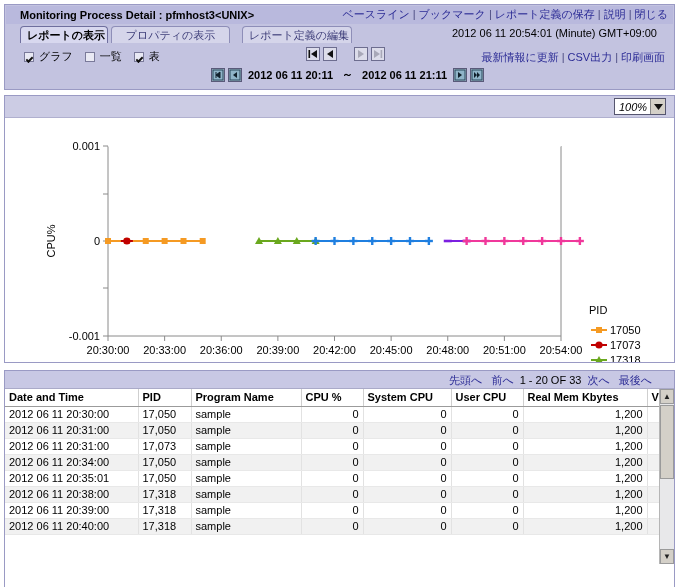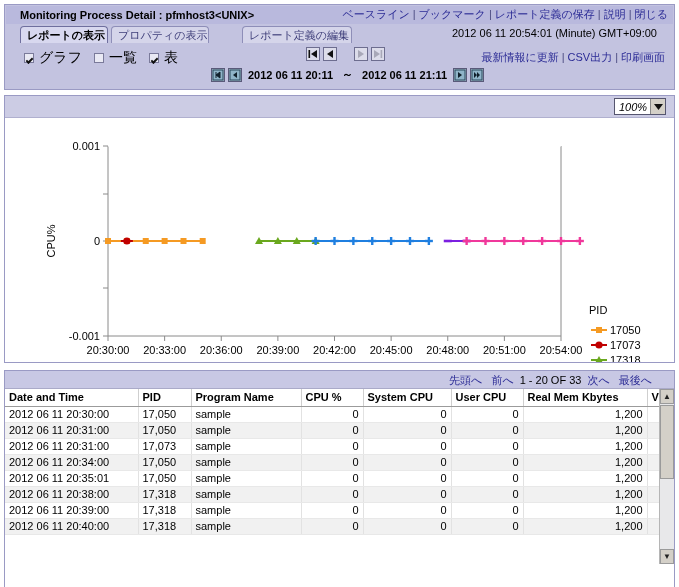--- a/index.html
+++ b/index.html
@@ -56,21 +56,21 @@
   .chk{
     width:10px;height:10px;border:1px solid #7a7a9a;background:#e9e9f4;
     display:inline-block;position:relative;box-sizing:border-box;
     margin-right:3px;
   }
   .chk.on::after{
     content:"";position:absolute;left:1px;top:4px;width:5px;height:2px;
     border-left:2px solid #111;border-bottom:2px solid #111;
     transform:rotate(-45deg);
   }
-  .chklbl{font-size:14px;margin-right:10px;}
+  .chklbl{font-size:11px;margin-right:10px;}
 
   .navbtns{position:absolute;left:300px;top:2px;display:flex;gap:3px;}
   .nb{
     width:14px;height:14px;border:1px solid #6d6d8f;background:#dcdcea;
     box-sizing:border-box;position:relative;
   }
   .nb svg{position:absolute;left:1px;top:1px;}
 
   .rangeline{
     position:absolute;left:205px;top:22px;display:flex;align-items:center;gap:3px;
@@ -175,21 +175,21 @@
 
     <div class="titlebar">
       <span class="ttl">Monitoring Process Detail : pfmhost3&lt;UNIX&gt;</span>
     </div>
     <div class="titlelinks">
       <a href="#">ベースライン</a><span class="sep">|</span><a href="#">ブックマーク</a><span class="sep">|</span><a href="#">レポート定義の保存</a><span class="sep">|</span><a href="#">説明</a><span class="sep">|</span><a href="#">閉じる</a>
     </div>
 
     <div class="tabsrow">
       <div class="tab active" style="left:14px;width:88px;font-family:Liberation Serif, serif;">レポートの表示</div>
-      <div class="tab" style="left:105px;width:98px;">プロパティの表示</div>
+      <div class="tab" style="left:105px;width:119px;">プロパティの表示</div>
       <div class="tab" style="left:236px;width:110px;">レポート定義の編集</div>
       <div class="tstamp">2012 06 11 20:54:01  (Minute)  GMT+09:00</div>
     </div>
 
     <div class="ctrlrow">
 
       <div class="chkgroup">
         <span class="chk on"></span>
         <span class="chklbl">グラフ</span>
         <span class="chk"></span>

